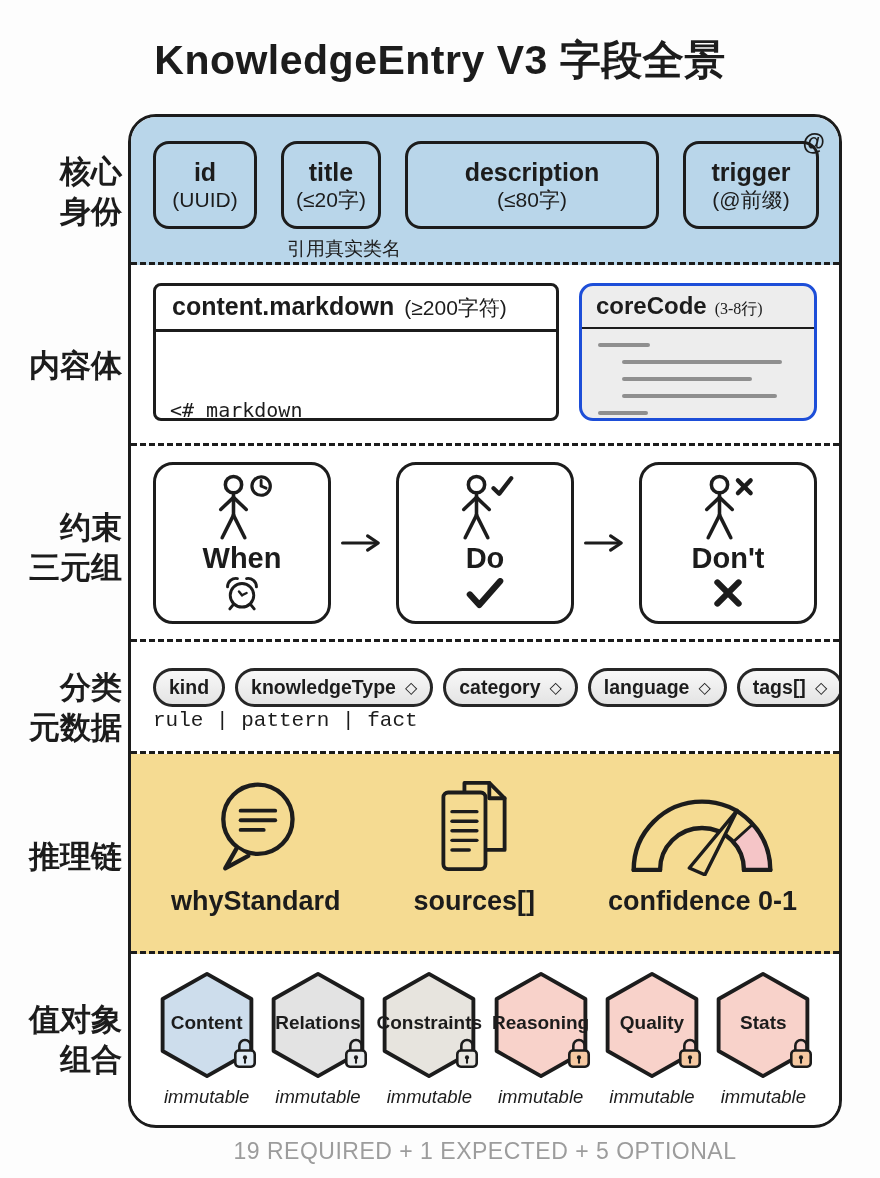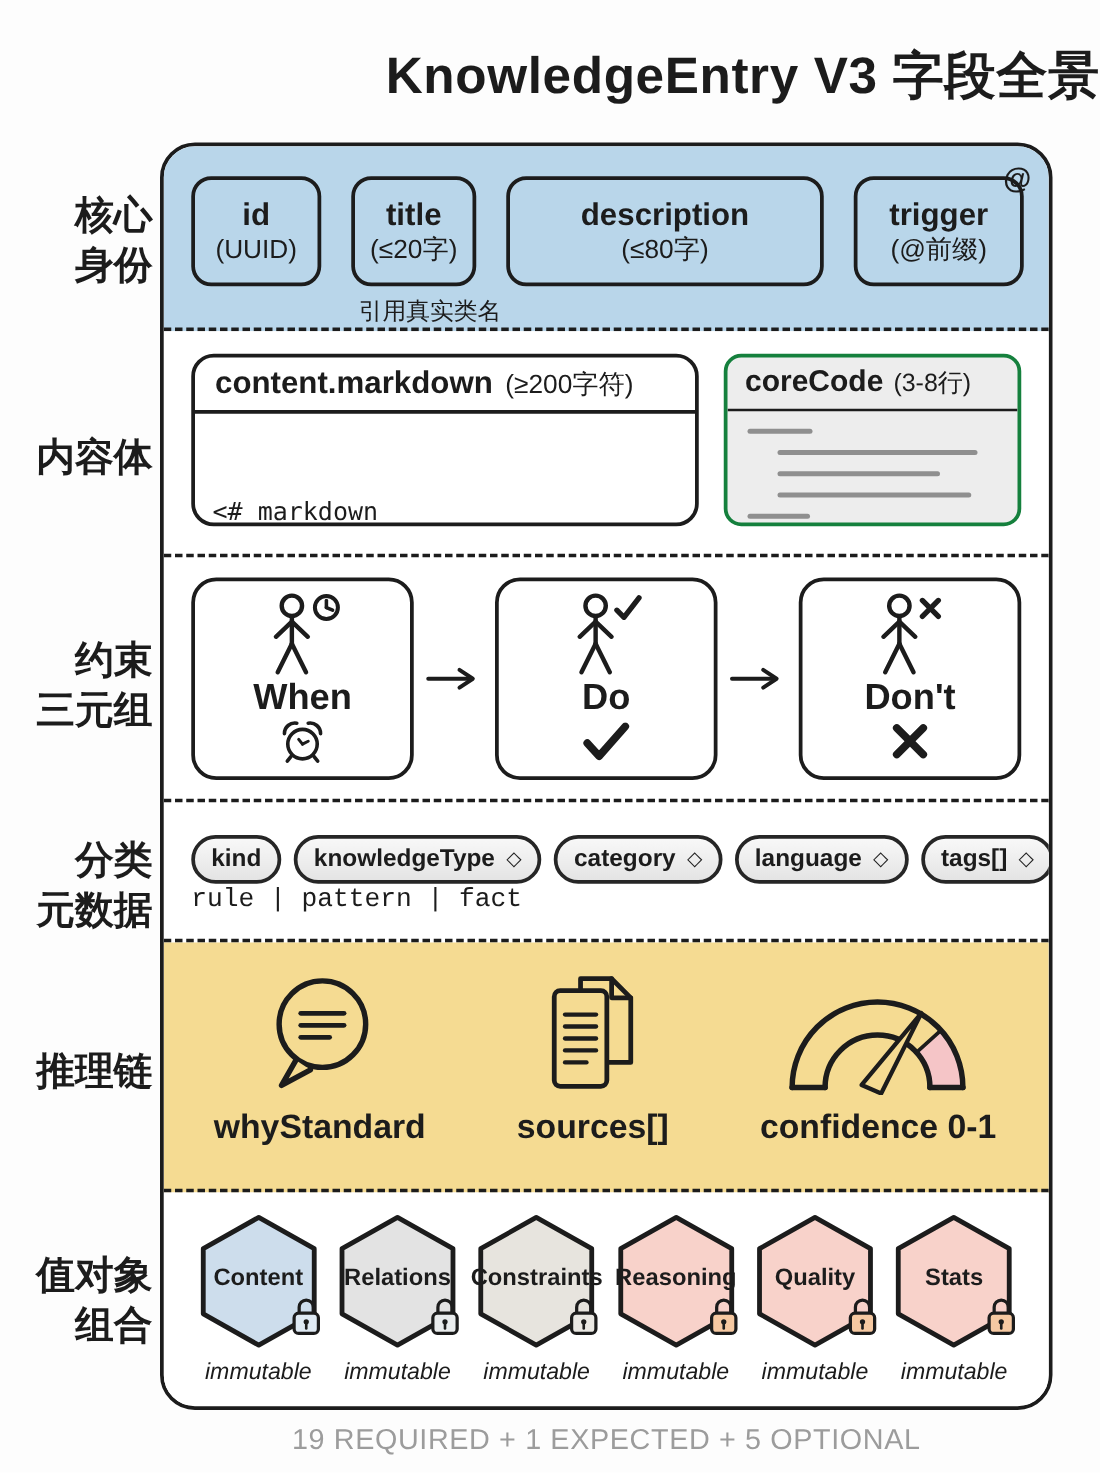--- a/index.html
+++ b/index.html
@@ -1,52 +1,52 @@
 <!DOCTYPE html>
 <html><head>
 <meta charset="utf-8">
 <style>
   html,body{margin:0;padding:0;}
   body{
     width:880px;height:1178px;position:relative;background:#fdfdfd;
     font-family:"Liberation Sans","DejaVu Sans",sans-serif;color:#1c1c1c;overflow:hidden;
   }
-  .title{position:absolute;top:33px;left:0;width:880px;text-align:right;
+  .title{position:absolute;top:33px;left:0;width:880px;text-align:center;
     font-size:41px;font-weight:700;letter-spacing:.5px;}
   
   .side-label{position:absolute;left:14px;width:108px;text-align:right;font-weight:700;
     font-size:31px;line-height:1.28;transform:translateY(-50%);}
   
   .panel{position:absolute;left:128px;top:114px;width:714px;height:1014px;box-sizing:border-box;
     border:3.5px solid #1c1c1c;border-radius:28px;background:#ffffff;overflow:hidden;}
   .sec{position:relative;box-sizing:border-box;border-bottom:3px dashed #1c1c1c;}
   
   .sec-identity{height:148px;background:#b9d6ea;padding:24px 20px 0 22px;}
   .fields{display:flex;gap:24px;}
   .field{border:3px solid #1c1c1c;border-radius:16px;height:88px;box-sizing:border-box;
     display:flex;flex-direction:column;align-items:center;justify-content:center;position:relative;padding:0 8px;}
   .f-id{width:104px;} .f-title{width:100px;} .f-desc{flex:1;} .f-trigger{width:136px;}
   .field-name{font-weight:700;font-size:25px;line-height:1.2;}
   .field-constraint{font-size:21px;line-height:1.2;}
   .field-sup{position:absolute;top:-15px;right:-9px;font-size:23px;font-weight:700;}
   .identity-note{position:absolute;left:156px;top:119px;font-size:19px;}
   
   .sec-content{height:181px;padding:18px 22px 0;display:flex;gap:20px;background:#fff;}
-  .md-box{flex:1;height:138px;box-sizing:border-box;border:3px solid #1c1c1c;border-radius:18px;
+  .md-box{flex:1;height:138px;box-sizing:border-box;border:3px solid #1c1c1c;border-radius:8px;
     background:#fff;overflow:hidden;}
   .md-head{display:flex;align-items:baseline;gap:10px;padding:6px 16px 7px;border-bottom:3px solid #1c1c1c;}
   .md-title{font-weight:700;font-size:25px;}
   .md-constraint{font-size:21px;}
   .md-code{font-family:"DejaVu Sans Mono","Liberation Mono",monospace;font-size:20px;line-height:1.42;
     padding:7px 14px;white-space:pre;}
-  .cc-box{width:238px;height:138px;box-sizing:border-box;border:3px solid #15803d;border-radius:14px;
+  .cc-box{width:238px;height:138px;box-sizing:border-box;border:3px solid #1d4ed8;border-radius:14px;
     background:#ededed;overflow:hidden;}
   .cc-head{display:flex;align-items:baseline;gap:8px;padding:6px 14px 7px;border-bottom:2.5px solid #1c1c1c;}
   .cc-title{font-weight:700;font-size:24px;}
-  .cc-constraint{font-size:20px;}
+  .cc-constraint{font-size:16px;font-family:Liberation Serif, serif;}
   .cc-body{padding:14px 16px;display:flex;flex-direction:column;gap:13px;}
   .cc-line{height:4px;background:#8f8f8f;border-radius:2px;}
   .cl1{width:52px;} .cl2{width:160px;margin-left:24px;} .cl3{width:130px;margin-left:24px;}
   .cl4{width:155px;margin-left:24px;} .cl5{width:50px;}
   
   .sec-triple{height:196px;display:flex;align-items:center;justify-content:space-between;
     padding:0 22px;background:#fff;}
   .tri-box{width:178px;height:162px;box-sizing:border-box;border:3.5px solid #1c1c1c;border-radius:20px;
     display:flex;flex-direction:column;align-items:center;justify-content:center;gap:1px;}
   .tri-fig svg{display:block;}

